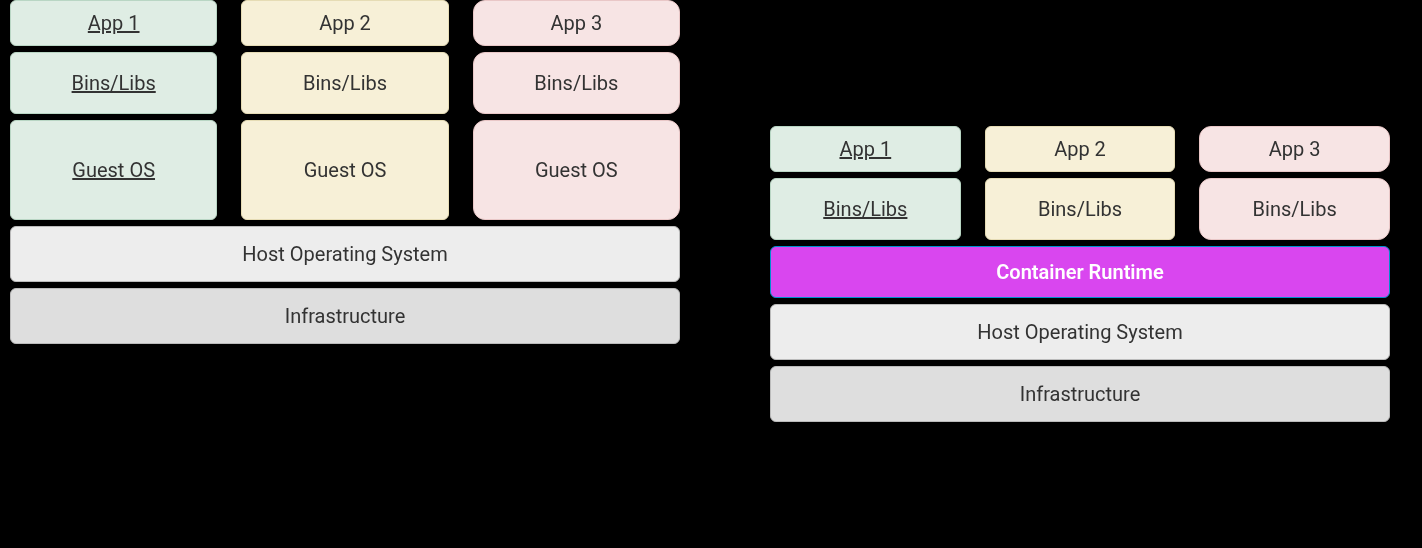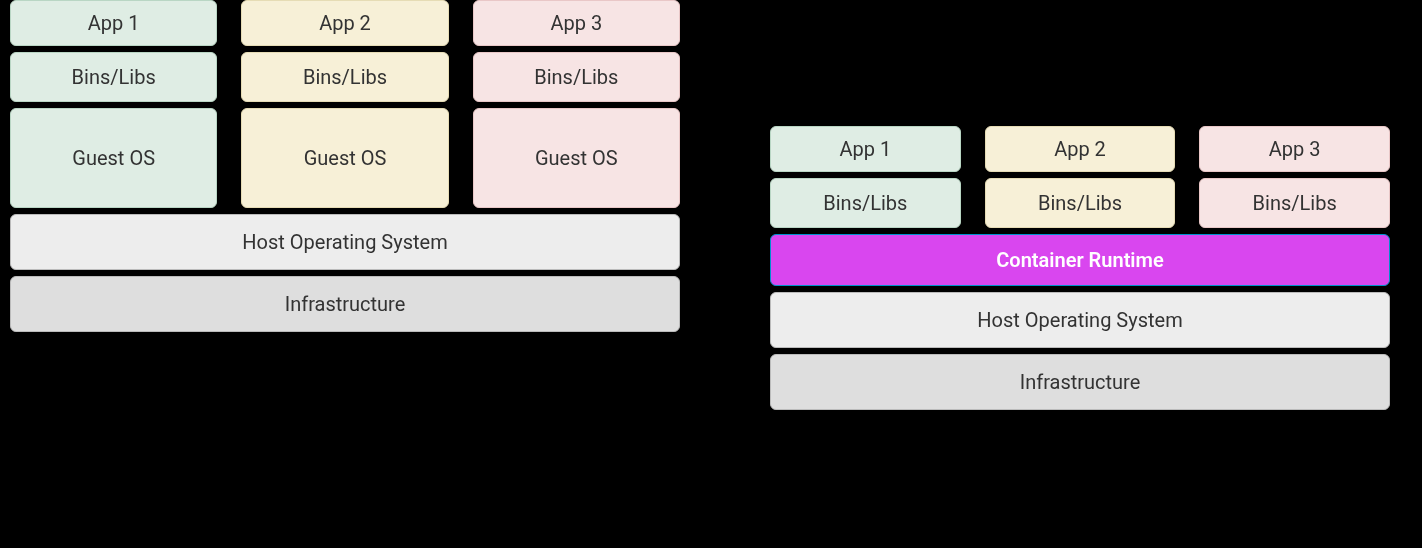--- a/index.html
+++ b/index.html
@@ -30,37 +30,37 @@
     border: 1px solid #bbb;
     border-radius: 6px;
     display: flex;
     align-items: center;
     justify-content: center;
     font-size: 20px;
     color: #333;
     background: #fff;
   }
   .app-row .cell { height: 46px; }
-  .bins-row .cell { height: 50px; }
+  .bins-row .cell { height: 62px; }
   .guest-row .cell { height: 100px; }
   .wide { height: 56px; margin-bottom: 6px; }
   .hyper { background: #fafafa; }
   .hostos { background: #ededed; }
   .infra { background: #dedede; }
   .runtime {
     background: #d946ef;
     border-color: #0091cc;
     color: #fff;
     font-weight: 600;
     height: 52px;
     margin-bottom: 6px;
   }
-  .c-green { background: #dfede4; border-color: #b9d6c4; }
+  .c-green { background: #dfede4; border-color: #b9d6c4; text-decoration: underline; }
   .c-yellow { background: #f7f0d7; border-color: #e6dcb5; }
-  .c-pink { background: #f7e4e4; border-color: #e9c7c7; }
+  .c-pink { background: #f7e4e4; border-color: #e9c7c7; border-radius: 12px; }
 </style>
 </head>
 <body>
 
 <div class="stack left">
   <div class="row app-row">
     <div class="cell c-green">App 1</div>
     <div class="cell c-yellow">App 2</div>
     <div class="cell c-pink">App 3</div>
   </div>

